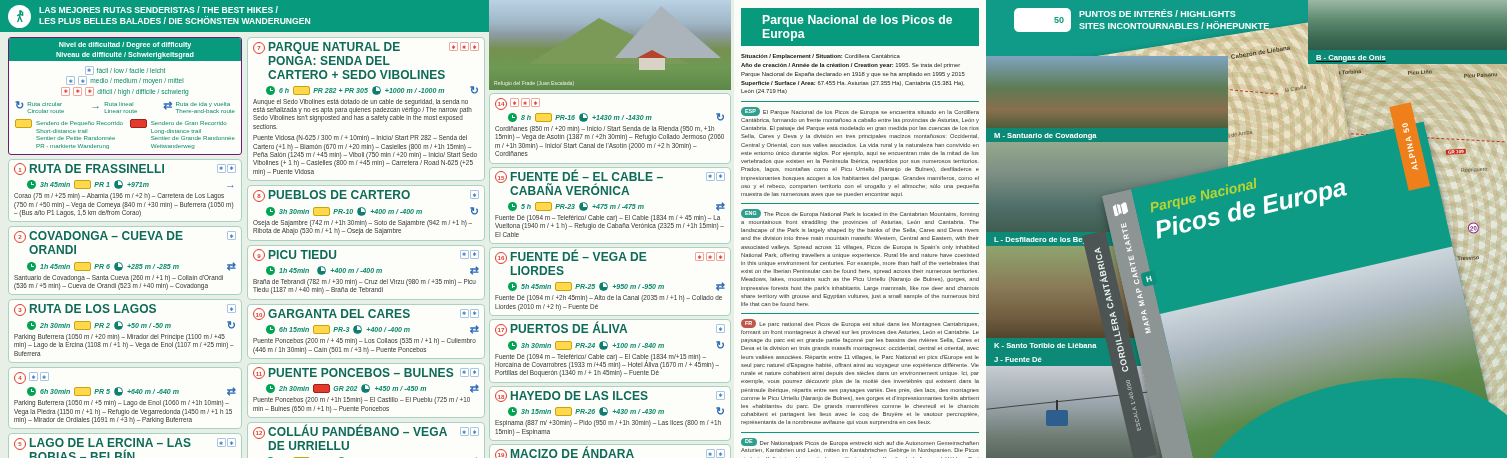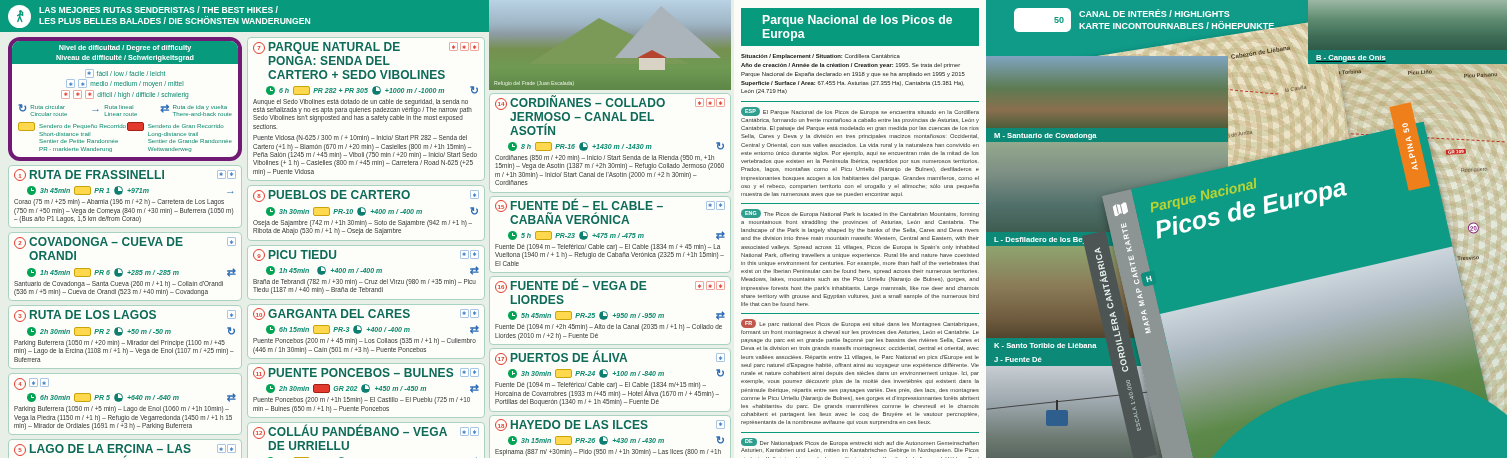--- a/index.html
+++ b/index.html
@@ -10,21 +10,21 @@
   #hikes-header{position:absolute;left:0;top:0;width:489px;height:32px;background:#089a7c;display:flex;align-items:center;gap:8px;padding-left:8px;box-sizing:border-box;}
   .hiker-circle{width:23px;height:23px;border-radius:50%;background:#fff;display:flex;align-items:center;justify-content:center;flex:0 0 auto;}
   #hikes-header .ttl{color:#fff;font-weight:bold;font-size:8.6px;line-height:1.3;}
 
   .col{position:absolute;display:flex;flex-direction:column;gap:4px;}
   #col1{left:8px;top:37px;width:234px;}
   #col2{left:247px;top:37px;width:238px;}
   #col3{left:489px;top:0;width:242px;gap:3px;}
 
   
-  #legend{background:#fdfdfa;border:4px solid #701a75;border-radius:12px;overflow:hidden;}
+  #legend{background:#fdfdfa;border:1px solid #701a75;border-radius:3px;overflow:hidden;}
   #legend .lg-head{background:#089a7c;color:#fff;font-weight:bold;font-size:7.2px;text-align:center;padding:2px 0;line-height:1.35;}
   #legend .lg-body{padding:3px 6px 4px;color:#0a8a6d;}
   .lg-level{display:flex;align-items:center;justify-content:center;gap:3px;font-size:6.6px;margin:1.5px 0;}
   .lg-types{display:flex;justify-content:space-between;margin-top:4px;font-size:6.2px;line-height:1.2;}
   .lg-type{display:flex;gap:3px;align-items:flex-start;}
   .lg-trails{display:flex;justify-content:space-between;margin-top:4px;font-size:6.2px;line-height:1.25;}
   .lg-trail{display:flex;gap:4px;align-items:flex-start;}
 
   .star{width:7px;height:7px;border:1px solid #a9c6e4;border-radius:1px;color:#3f7ec2;font-size:5px;line-height:6px;display:inline-flex;align-items:center;justify-content:center;background:#fff;}
   .star.hard{border-color:#f0a79c;color:#e23b2e;}
@@ -459,21 +459,20 @@
   <div id="col3" class="col">
     <div id="mid-photo">
       <div class="ridge"></div>
       <div class="peak"></div>
       <div class="hut"></div>
       <div class="caption">Refugio del Frade (Juan Escalada)</div>
     </div>
   <div class="route-card">
     <div class="route-head">
       <span class="route-num">14</span>
-      <span class="route-title">CORDIÑANES – COLLADO JERMOSO – CANAL DEL ASOTÍN</span>
       <span class="route-stars">
             <span class="star hard">✱</span>
             <span class="star hard">✱</span>
             <span class="star hard">✱</span>
           </span>
     </div>
     <div class="route-meta">
       <span class="clock"></span>
       <span class="meta-text">8 h</span>
       <span style="display:inline-flex;align-items:center;gap:3px;">
@@ -617,22 +616,22 @@
     <div class="divider"></div>
     <div class="lang-block"><span class="lang-badge" style="background:#c0574a">FR</span><span>Le parc national des Picos de Europa est situé dans les Montagnes Cantabriques, formant un front montagneux à cheval sur les provinces des Asturies, León et Cantabrie. Le paysage du parc est en grande partie façonné par les bassins des rivières Sella, Cares et Deva et la division en trois grands massifs montagneux: occidental, central et oriental, avec leurs vallées associées. Répartis entre 11 villages, le Parc National en pics d'Europe est le seul parc naturel d'Espagne habité, offrant ainsi au voyageur une expérience différente. Vie rurale et nature cohabitent ainsi depuis des siècles dans un environnement unique. Ici, par exemple, vous pourrez découvrir plus de la moitié des invertébrés qui existent dans la péninsule ibérique, répartis entre ses paysages variés. Des prés, des lacs, des montagnes comme le Picu Urriellu (Naranjo de Bulnes), ses gorges et d'impressionnantes forêts abritent les «habitants» du parc. De grands mammifères comme le chevreuil et le chamois cohabitent et partagent les lieux avec le coq de Bruyère et le vautour percnoptère, représentants de la nombreuse avifaune qui vous surprendra en ces lieux.</span></div>
     <div class="divider"></div>
     <div class="lang-block"><span class="lang-badge" style="background:#2e9e8f">DE</span><span>Der Nationalpark Picos de Europa erstreckt sich auf die Autonomen Gemeinschaften Asturien, Kantabrien und León, mitten im Kantabrischen Gebirge in Nordspanien. Die Picos sind ein Kalksteingebirge mit den so für typischen Karstlandschaften und Höhlen. Drei Massive bilden das Gebirge der Picos: Das Westmassiv, das Zentralmassiv und das Ostmassiv, die physisch durch die Schluchten der Lachsflüsse Sella, Cares und Deva begrenzt werden. Ländliches Leben und Natur leben seit Jahrhunderten in einer einzigartigen Umgebung in trauter Gesellschaft zusammen. Hier können Sie beispielsweise über die Hälfte der auf der Iberischen Halbinsel existierenden Wirbeltiere entdecken, die sich über die vielfältigen Landschaften verteilen. Wiesen, Seen, Berge wie der Naranjo de Bulnes, Schluchten und eindrucksvolle Wälder beherbergen die «Bewohner» des Parks. Große Säugetiere wie das Reh oder die Gämse teilen sich den Lebensraum mit Vogelarten wie dem Auerhahn oder dem Schmutzgeier, Vertreter einer vielfältigen Vogelwelt, die Sie hier überraschen wird.</span></div>
   </div>
 
   <div id="poi-panel">
     <div id="poi-header">
       <span class="alpina-sq">50</span>
       <div class="ttl">
-        <div>CANAL DE INTERÉS / HIGHLIGHTS</div>
-        <div>KARTE INCONTOURNABLES / HÖHEPUNKTE</div>
+        <div>PUNTOS DE INTERÉS / HIGHLIGHTS</div>
+        <div>SITES INCONTOURNABLES / HÖHEPUNKTE</div>
       </div>
     </div>
 
     <div id="photo-b">
       <div class="poi-photo"></div>
       <div class="poi-caption">B - Cangas de Onís</div>
     </div>
 
     <div id="topo2">
       <div class="shade"></div>

